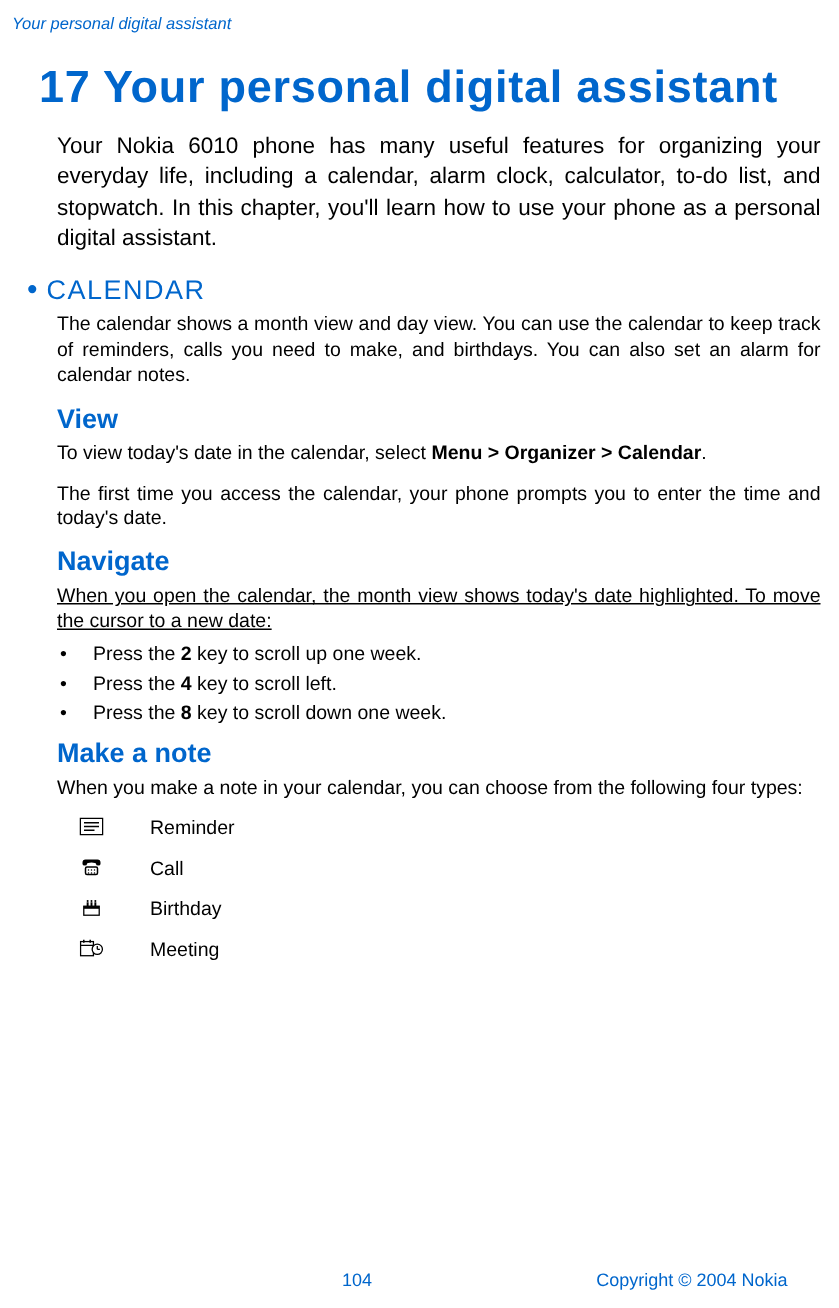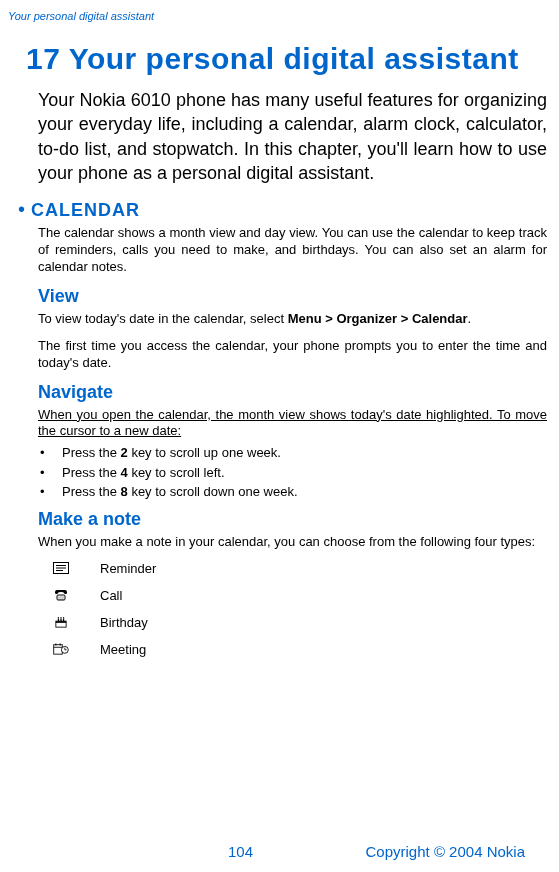--- a/index.html
+++ b/index.html
@@ -19,39 +19,39 @@
   margin-bottom: 8px;
 }
 .chapter-title {
   color: #0066cc;
   font-weight: bold;
   font-size: 30px;
   margin: 20px 0 10px 18px;
   letter-spacing: 0.5px;
 }
 .intro {
-  font-size: 18px;
+  font-size: 15px;
   margin: 12px 4px 14px 30px;
   line-height: 1.35;
   text-align: justify;
 }
 .h2-row {
   display: flex;
   align-items: baseline;
   margin: 6px 0 4px 10px;
 }
 .bullet-dot {
   color: #0066cc;
   font-size: 20px;
   margin-right: 6px;
   line-height: 1;
 }
 .h2 {
   color: #0066cc;
-  font-weight: bold;
+  font-weight: normal;
   font-size: 18px;
   letter-spacing: 1px;
 }
 .body-p {
   font-size: 13px;
   margin: 4px 4px 10px 30px;
   line-height: 1.3;
   text-align: justify;
 }
 .h3 {
@@ -96,21 +96,21 @@
 }
 .bold { font-weight: bold; }
 .footer {
   position: absolute;
   bottom: 12px;
   left: 0;
   width: 533px;
   display: flex;
   justify-content: space-between;
   padding: 0 8px;
-  font-size: 15px;
+  font-size: 12px;
   color: #0066cc;
   margin-top: 28px;
 }
 .footer .page-num { margin-left: 220px; }
 svg.icon { width: 16px; height: 12px; }
 </style>
 </head>
 <body>
 
 <div class="header-line">Your personal digital assistant</div>

